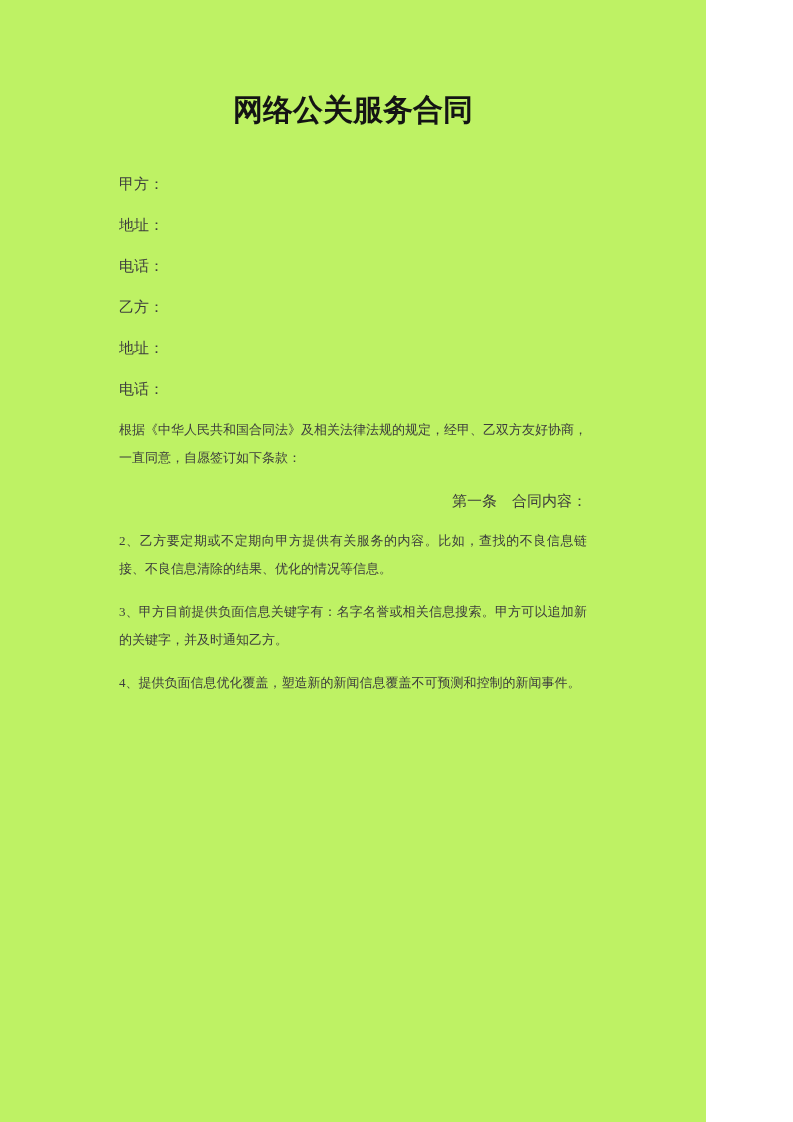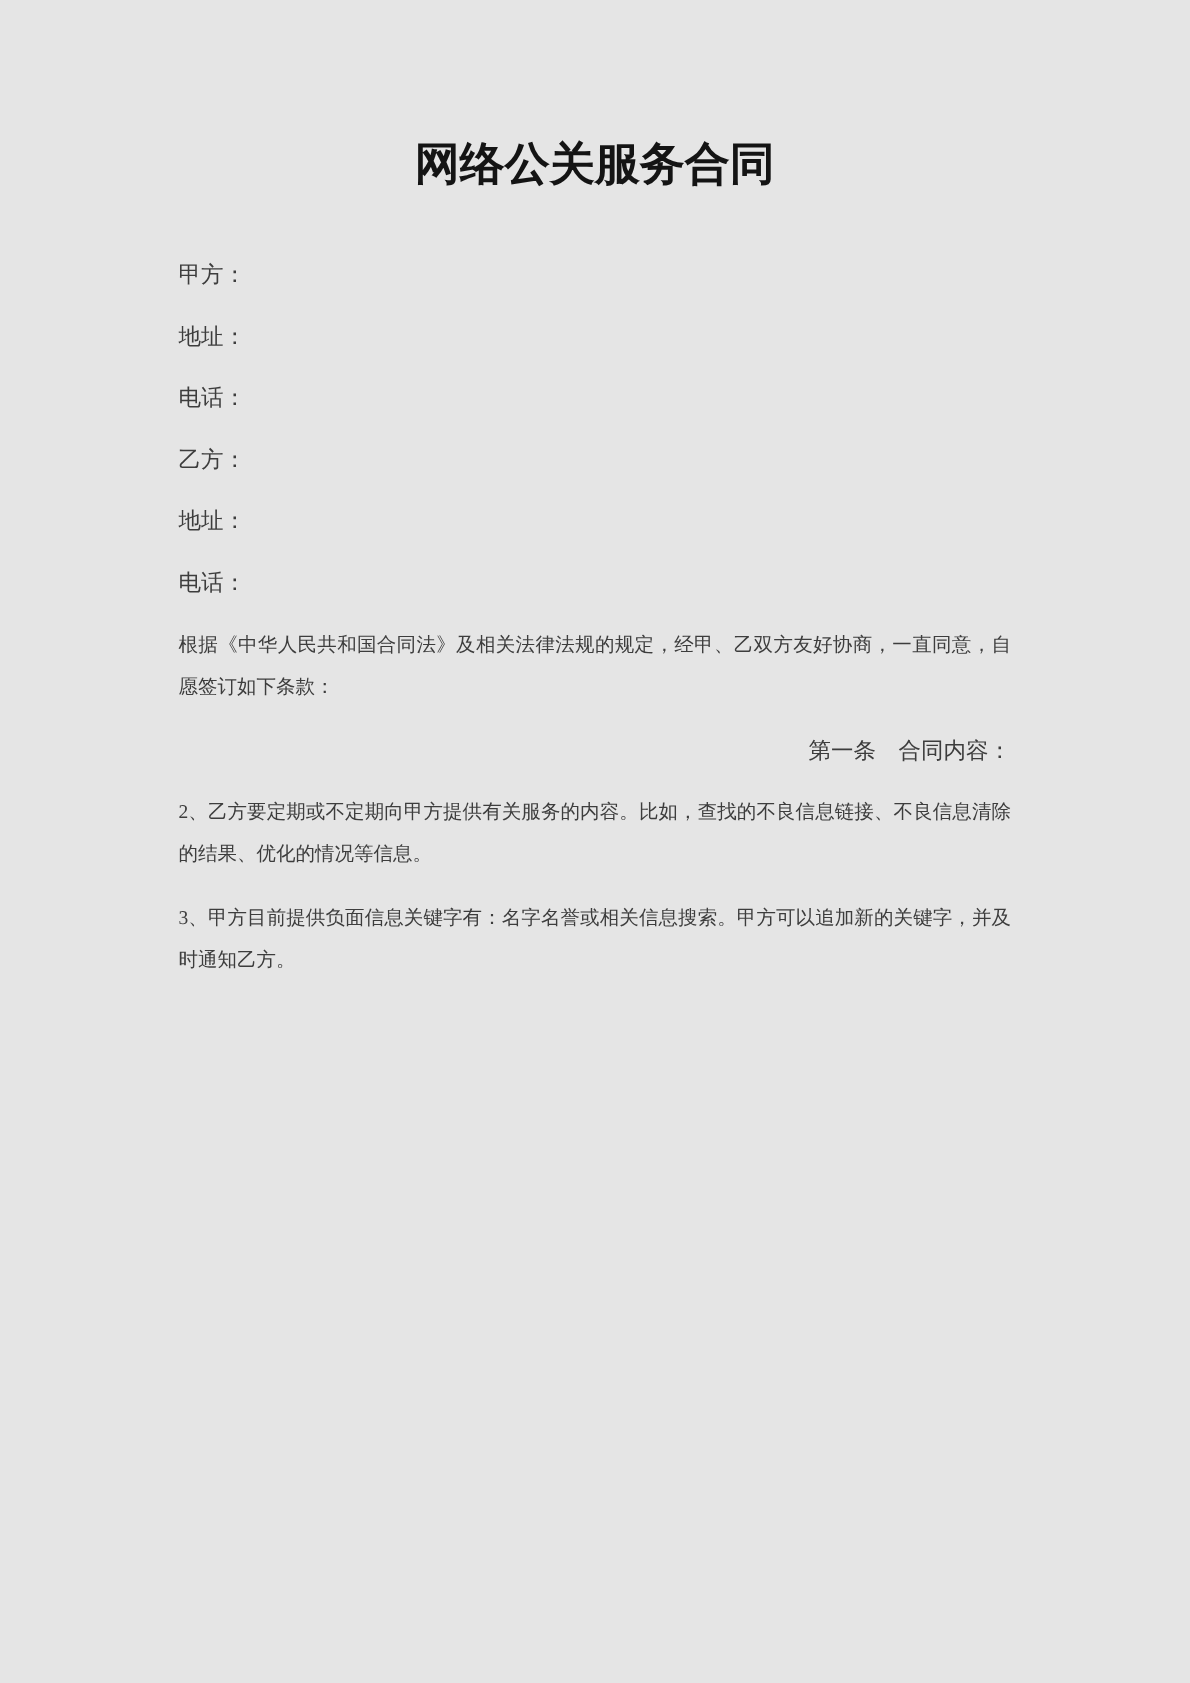--- a/index.html
+++ b/index.html
@@ -2,24 +2,24 @@
 <html><head>
 <meta charset="utf-8">
 <style>
   html, body {
     margin: 0;
     padding: 0;
     background: #ffffff;
   }
   .page {
     position: relative;
-    width: 793px;
+    width: 706px;
     height: 1122px;
     box-sizing: border-box;
-    background: #e5e5e5;
+    background: #bef264;
     padding: 90px 119px 0 119px;
     font-family: "Liberation Serif", "DejaVu Serif", serif;
     color: #3d3d3d;
     overflow: hidden;
   }
   .doc-title {
     margin: 0 0 40px 0;
     font-size: 30px;
     line-height: 40px;
     font-weight: bold;
@@ -63,16 +63,17 @@
   <p class="field">乙方：</p>
   <p class="field">地址：</p>
   <p class="field">电话：</p>
 
   <p class="para">根据《中华人民共和国合同法》及相关法律法规的规定，经甲、乙双方友好协商，一直同意，自愿签订如下条款：</p>
 
   <p class="heading">第一条　合同内容：</p>
 
   <p class="para">2、乙方要定期或不定期向甲方提供有关服务的内容。比如，查找的不良信息链接、不良信息清除的结果、优化的情况等信息。</p>
   <p class="para">3、甲方目前提供负面信息关键字有：名字名誉或相关信息搜索。甲方可以追加新的关键字，并及时通知乙方。</p>
+  <p class="para">4、提供负面信息优化覆盖，塑造新的新闻信息覆盖不可预测和控制的新闻事件。</p>
 
 
 
 </div>
 
 </body></html>

